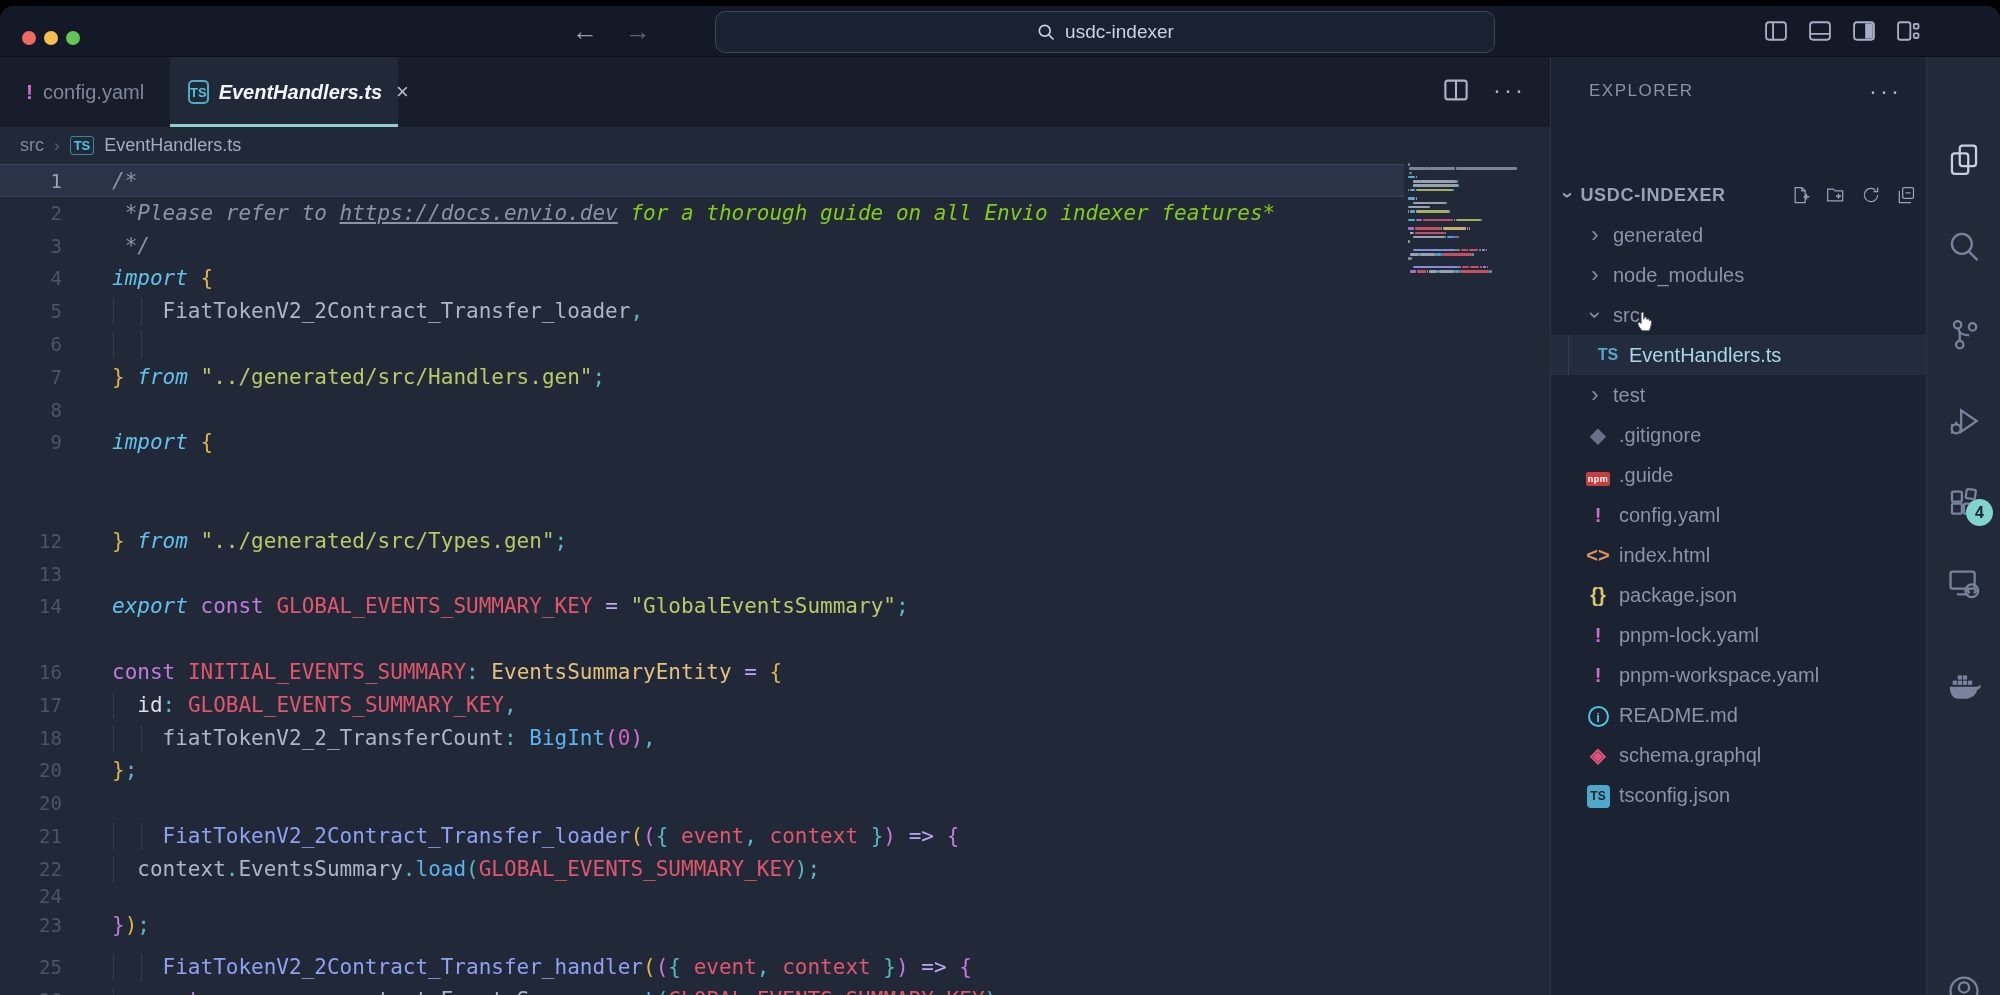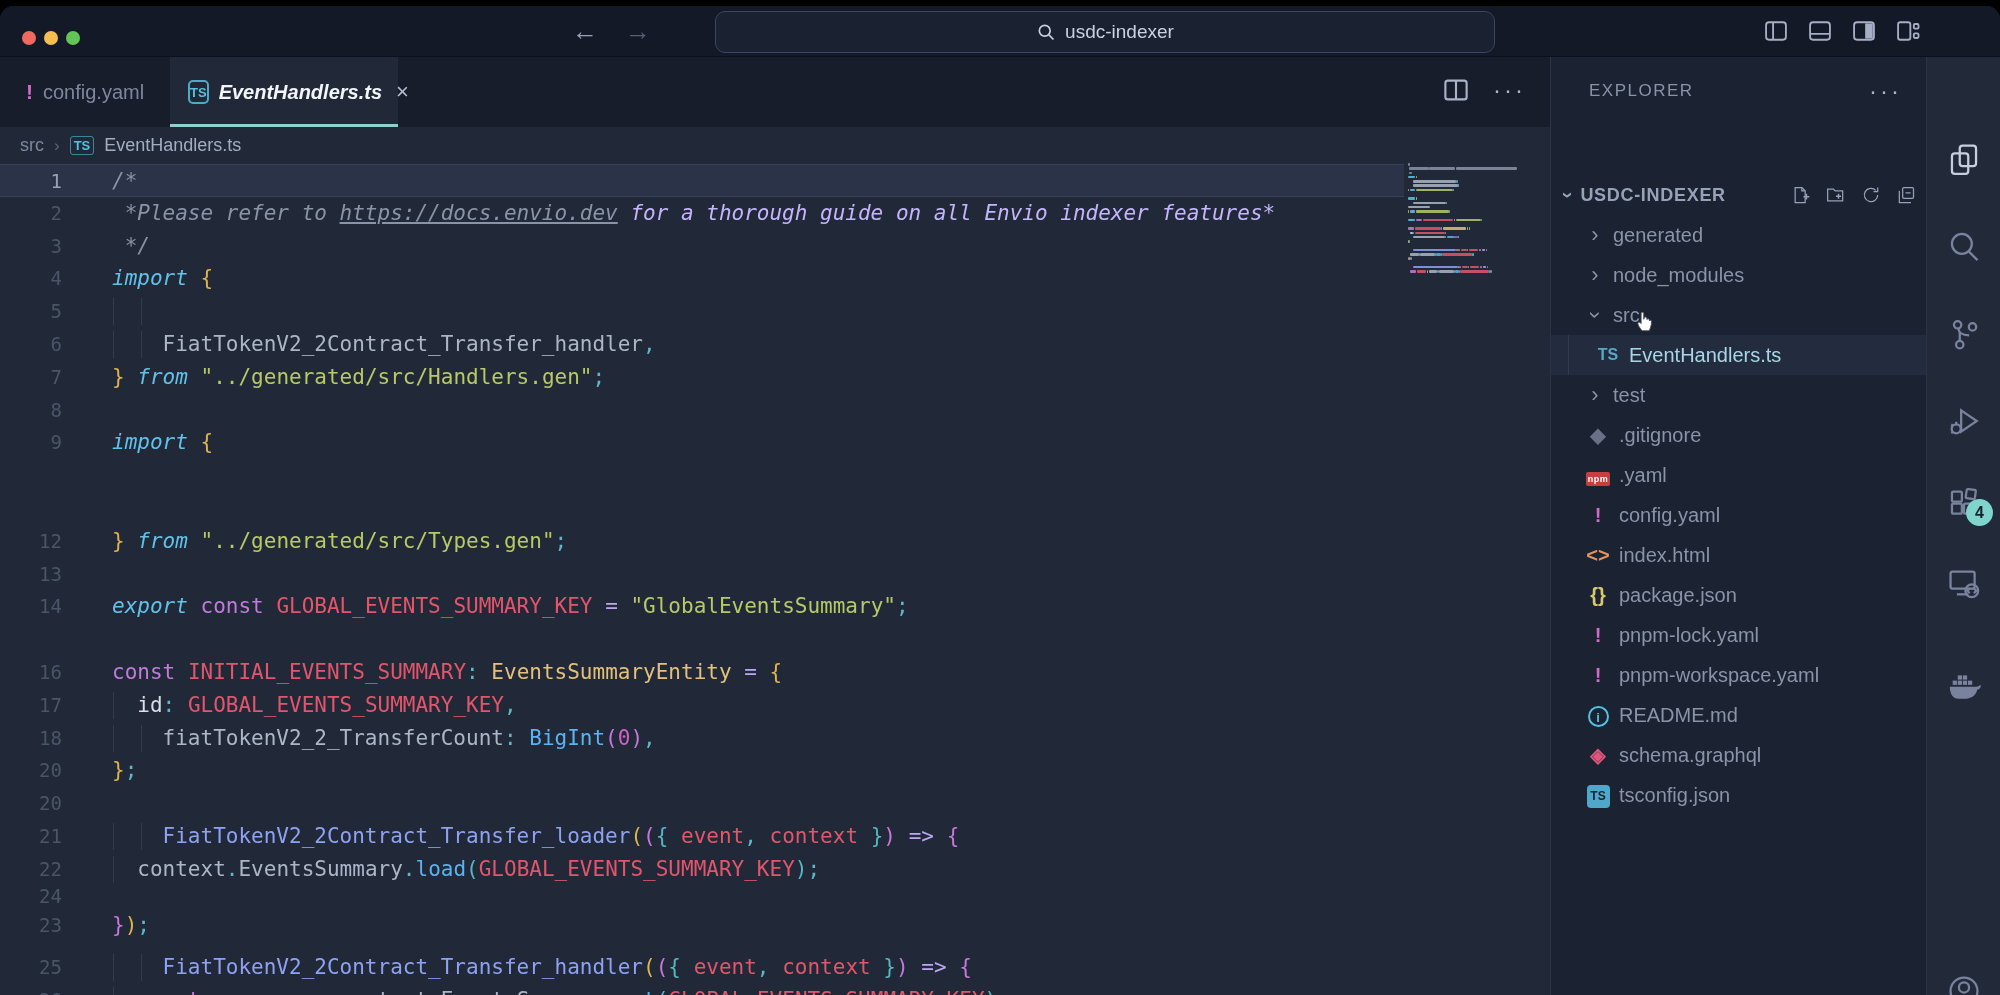--- a/index.html
+++ b/index.html
@@ -168,25 +168,25 @@
 
   <div id="breadcrumb">
     <span>src</span>
     <span class="bc-sep">›</span>
     <span class="bc-ts">TS</span>
     <span class="bc-file">EventHandlers.ts</span>
   </div>
 
   <div id="editor">
       <div class="code-row hl-line" style="top: 0px;"><span class="num active">1</span><span class="txt"><span class="it" style="color: rgb(139, 148, 167);">/*</span></span></div>
-      <div class="code-row" style="top: 32.8px;"><span class="num">2</span><span class="txt"><span class="it" style="color: rgb(139, 148, 167);"> *Please refer to </span><span class="it lk" style="color: rgb(139, 148, 167);">https://docs.envio.dev</span><span class="it" style="color: #c4b5fd;"> for a thorough guide on all Envio indexer features*</span></span></div>
+      <div class="code-row" style="top: 32.8px;"><span class="num">2</span><span class="txt"><span class="it" style="color: rgb(139, 148, 167);"> *Please refer to </span><span class="it lk" style="color: rgb(139, 148, 167);">https://docs.envio.dev</span><span class="it" style="color: #84cc16;"> for a thorough guide on all Envio indexer features*</span></span></div>
       <div class="code-row" style="top: 65.6px;"><span class="num">3</span><span class="txt"><span class="it" style="color: rgb(139, 148, 167);"> */</span></span></div>
       <div class="code-row" style="top: 98.4px;"><span class="num">4</span><span class="txt"><span class="it" style="color: rgb(97, 193, 232);">import</span><span style="color: rgb(173, 182, 200);"> </span><span style="color: rgb(224, 180, 76);">{</span></span></div>
-      <div class="code-row" style="top: 131.2px;"><span class="num">5</span><span class="guide" style="left: 113px;"></span><span class="guide" style="left: 141px;"></span></div>
-      <div class="code-row" style="top: 164px;"><span class="num">6</span><span class="guide" style="left: 113px;"></span><span class="guide" style="left: 141px;"></span><span class="txt"><span style="color: rgb(173, 182, 200);">    FiatTokenV2_2Contract_Transfer_handler</span><span style="color: rgb(95, 182, 201);">,</span></span></div>
+      <div class="code-row" style="top: 131.2px;"><span class="num">5</span><span class="guide" style="left: 113px;"></span><span class="guide" style="left: 141px;"></span><span class="txt"><span style="color: rgb(173, 182, 200);">    FiatTokenV2_2Contract_Transfer_loader</span><span style="color: rgb(95, 182, 201);">,</span></span></div>
+      <div class="code-row" style="top: 164px;"><span class="num">6</span><span class="guide" style="left: 113px;"></span><span class="guide" style="left: 141px;"></span></div>
       <div class="code-row" style="top: 196.8px;"><span class="num">7</span><span class="txt"><span style="color: rgb(224, 180, 76);">}</span><span style="color: rgb(173, 182, 200);"> </span><span class="it" style="color: rgb(97, 193, 232);">from</span><span style="color: rgb(173, 182, 200);"> </span><span style="color: rgb(184, 201, 102);">"../generated/src/Handlers.gen"</span><span style="color: rgb(95, 182, 201);">;</span></span></div>
       <div class="code-row" style="top: 229.6px;"><span class="num">8</span><span class="txt"></span></div>
       <div class="code-row" style="top: 262.4px;"><span class="num">9</span><span class="txt"><span class="it" style="color: rgb(97, 193, 232);">import</span><span style="color: rgb(173, 182, 200);"> </span><span style="color: rgb(224, 180, 76);">{</span></span></div>
       <div class="code-row" style="top: 360.8px;"><span class="num">12</span><span class="txt"><span style="color: rgb(224, 180, 76);">}</span><span style="color: rgb(173, 182, 200);"> </span><span class="it" style="color: rgb(97, 193, 232);">from</span><span style="color: rgb(173, 182, 200);"> </span><span style="color: rgb(184, 201, 102);">"../generated/src/Types.gen"</span><span style="color: rgb(95, 182, 201);">;</span></span></div>
       <div class="code-row" style="top: 393.6px;"><span class="num">13</span><span class="txt"></span></div>
       <div class="code-row" style="top: 426.4px;"><span class="num">14</span><span class="txt"><span class="it" style="color: rgb(97, 193, 232);">export</span><span style="color: rgb(173, 182, 200);"> </span><span style="color: rgb(192, 123, 219);">const</span><span style="color: rgb(173, 182, 200);"> </span><span style="color: rgb(226, 86, 107);">GLOBAL_EVENTS_SUMMARY_KEY</span><span style="color: rgb(173, 182, 200);"> </span><span style="color: rgb(189, 166, 242);">=</span><span style="color: rgb(173, 182, 200);"> </span><span style="color: rgb(184, 201, 102);">"GlobalEventsSummary"</span><span style="color: rgb(95, 182, 201);">;</span></span></div>
       <div class="code-row" style="top: 492px;"><span class="num">16</span><span class="txt"><span style="color: rgb(192, 123, 219);">const</span><span style="color: rgb(173, 182, 200);"> </span><span style="color: rgb(226, 86, 107);">INITIAL_EVENTS_SUMMARY</span><span style="color: rgb(95, 182, 201);">:</span><span style="color: rgb(173, 182, 200);"> </span><span style="color: rgb(229, 192, 123);">EventsSummaryEntity</span><span style="color: rgb(173, 182, 200);"> </span><span style="color: rgb(189, 166, 242);">=</span><span style="color: rgb(173, 182, 200);"> </span><span style="color: rgb(224, 180, 76);">{</span></span></div>
       <div class="code-row" style="top: 524.8px;"><span class="num">17</span><span class="guide" style="left: 113px;"></span><span class="txt"><span style="color: rgb(217, 222, 232);">  id</span><span style="color: rgb(95, 182, 201);">:</span><span style="color: rgb(173, 182, 200);"> </span><span style="color: rgb(226, 86, 107);">GLOBAL_EVENTS_SUMMARY_KEY</span><span style="color: rgb(95, 182, 201);">,</span></span></div>
       <div class="code-row" style="top: 557.6px;"><span class="num">18</span><span class="guide" style="left: 113px;"></span><span class="guide" style="left: 141px;"></span><span class="txt"><span style="color: rgb(173, 182, 200);">    fiatTokenV2_2_TransferCount</span><span style="color: rgb(95, 182, 201);">:</span><span style="color: rgb(173, 182, 200);"> </span><span style="color: rgb(91, 179, 240);">BigInt</span><span style="color: rgb(198, 120, 221);">(</span><span style="color: rgb(209, 96, 196);">0</span><span style="color: rgb(198, 120, 221);">)</span><span style="color: rgb(95, 182, 201);">,</span></span></div>
       <div class="code-row" style="top: 590.4px;"><span class="num">20</span><span class="txt"><span style="color: rgb(224, 180, 76);">}</span><span style="color: rgb(95, 182, 201);">;</span></span></div>
@@ -426,21 +426,21 @@
         <div class="tree-row" style="top: 160px;">
           <span class="chev">›</span>
           <span class="lbl">test</span>
         </div>
         <div class="tree-row" style="top: 200px;">
           <span class="ficon" style="color: rgb(105, 113, 138); font-size: 20px;">◆</span>
           <span class="lbl">.gitignore</span>
         </div>
         <div class="tree-row" style="top: 240px;">
           <span class="ficon"><span class="npm-chip">npm</span></span>
-          <span class="lbl">.yaml</span>
+          <span class="lbl">.guide</span>
         </div>
         <div class="tree-row" style="top: 280px;">
           <span class="ficon" style="color: rgb(207, 107, 201); font-size: 20px;">!</span>
           <span class="lbl">config.yaml</span>
         </div>
         <div class="tree-row" style="top: 320px;">
           <span class="ficon" style="color: rgb(224, 148, 94); font-size: 20px;">&lt;&gt;</span>
           <span class="lbl">index.html</span>
         </div>
         <div class="tree-row" style="top: 360px;">

